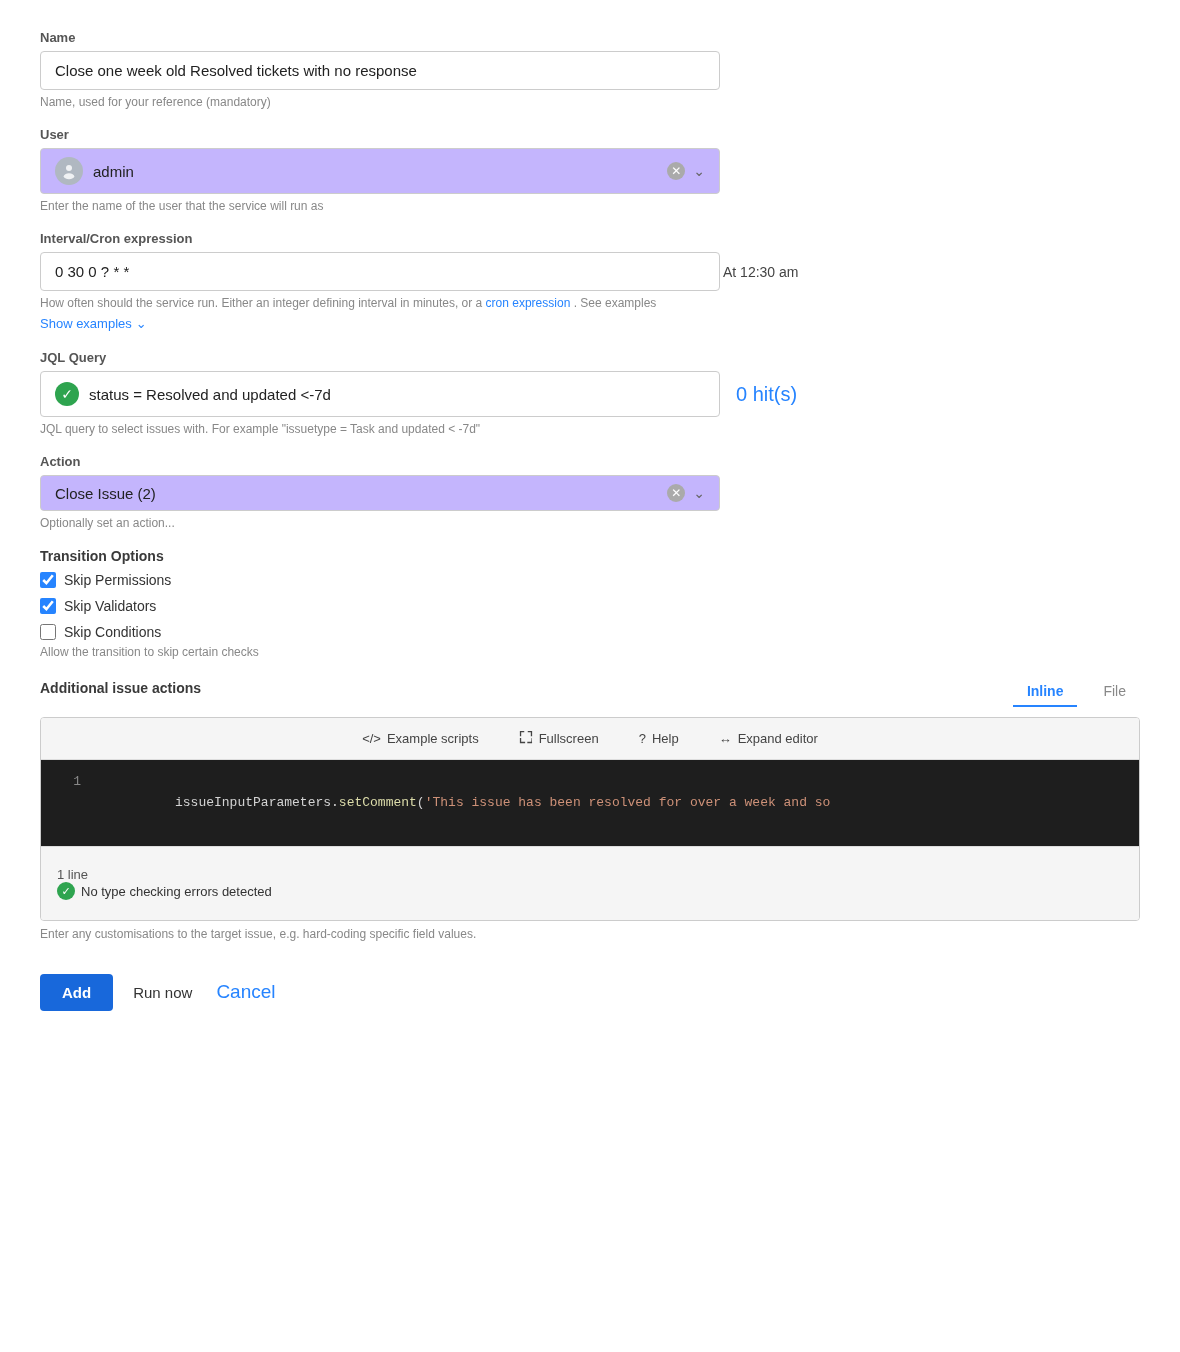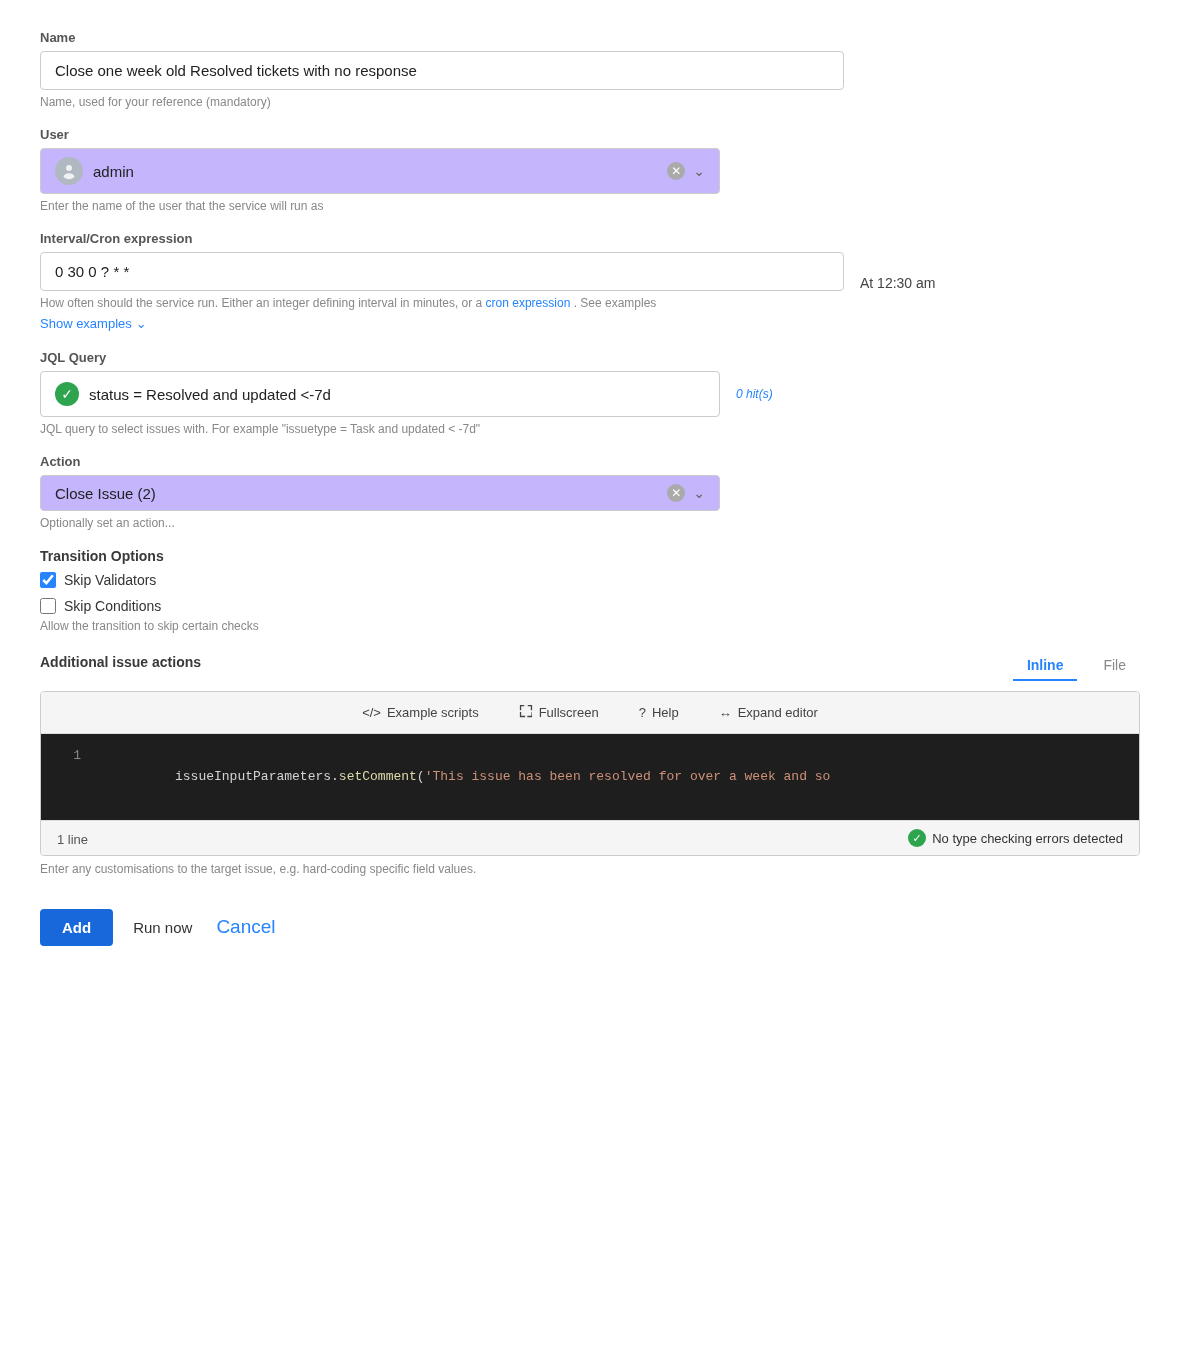--- a/index.html
+++ b/index.html
@@ -24,21 +24,21 @@
       margin-bottom: 18px;
     }
 
     .field-hint {
       font-size: 12px;
       color: #888;
       margin-top: 5px;
     }
 
     .text-input {
-      width: 804px;
+      width: 680px;
       border: 1.5px solid #ccc;
       border-radius: 4px;
       padding: 10px 14px;
       font-size: 15px;
       color: #222;
       outline: none;
     }
 
     .select-box {
       width: 680px;
@@ -91,22 +91,22 @@
       cursor: pointer;
     }
 
     .chevron-icon {
       color: #666;
       font-size: 14px;
     }
 
     .cron-row {
       display: flex;
-      align-items: flex-end;
-      gap: 16px;
+      align-items: center;
+      gap: 3px;
     }
 
     .cron-result {
       font-size: 14px;
       color: #444;
       white-space: nowrap;
     }
 
     .link-blue {
       color: #2684FF;
@@ -151,23 +151,22 @@
       color: #fff;
       display: flex;
       align-items: center;
       justify-content: center;
       font-size: 14px;
       flex-shrink: 0;
     }
 
     .jql-hits {
       color: #2684FF;
-      font-size: 12px;
+      font-size: 20px;
       white-space: nowrap;
-      font-style: italic;
     }
 
     .checkbox-group {
       display: flex;
       flex-direction: column;
       gap: 10px;
       margin-top: 4px;
     }
 
     .checkbox-item {
@@ -271,26 +270,27 @@
       overflow: hidden;
     }
 
     .code-method { color: #dcdcaa; }
     .code-string { color: #ce9178; }
     .code-default { color: #d4d4d4; }
 
     .editor-footer {
       background: #f5f5f5;
       border-top: 1px solid #ddd;
-      padding: 8px 16px;
-      display: flex;
-      align-items: flex-end;
+      padding: 20px 16px;
+      display: flex;
+      align-items: flex-start;
       justify-content: space-between;
       font-size: 13px;
       color: #555;
+      flex-direction: column;
     }
 
     .no-errors {
       display: flex;
       align-items: center;
       gap: 6px;
       color: #333;
       font-size: 13px;
     }
 
@@ -425,20 +425,24 @@
       <div class="clear-icon">✕</div>
       <span class="chevron-icon">⌄</span>
     </div>
   </div>
   <div class="field-hint">Optionally set an action...</div>
 </div>
 
 <div class="field-group">
   <div class="section-label">Transition Options</div>
   <div class="checkbox-group">
+    <label class="checkbox-item">
+      <input type="checkbox" checked="" style="">
+      <span>Skip Permissions</span>
+    </label>
     <label class="checkbox-item">
       <input type="checkbox" checked="" style="">
       <span>Skip Validators</span>
     </label>
     <label class="checkbox-item">
       <input type="checkbox" style="">
       <span>Skip Conditions</span>
     </label>
   </div>
   <div class="field-hint">Allow the transition to skip certain checks</div>

